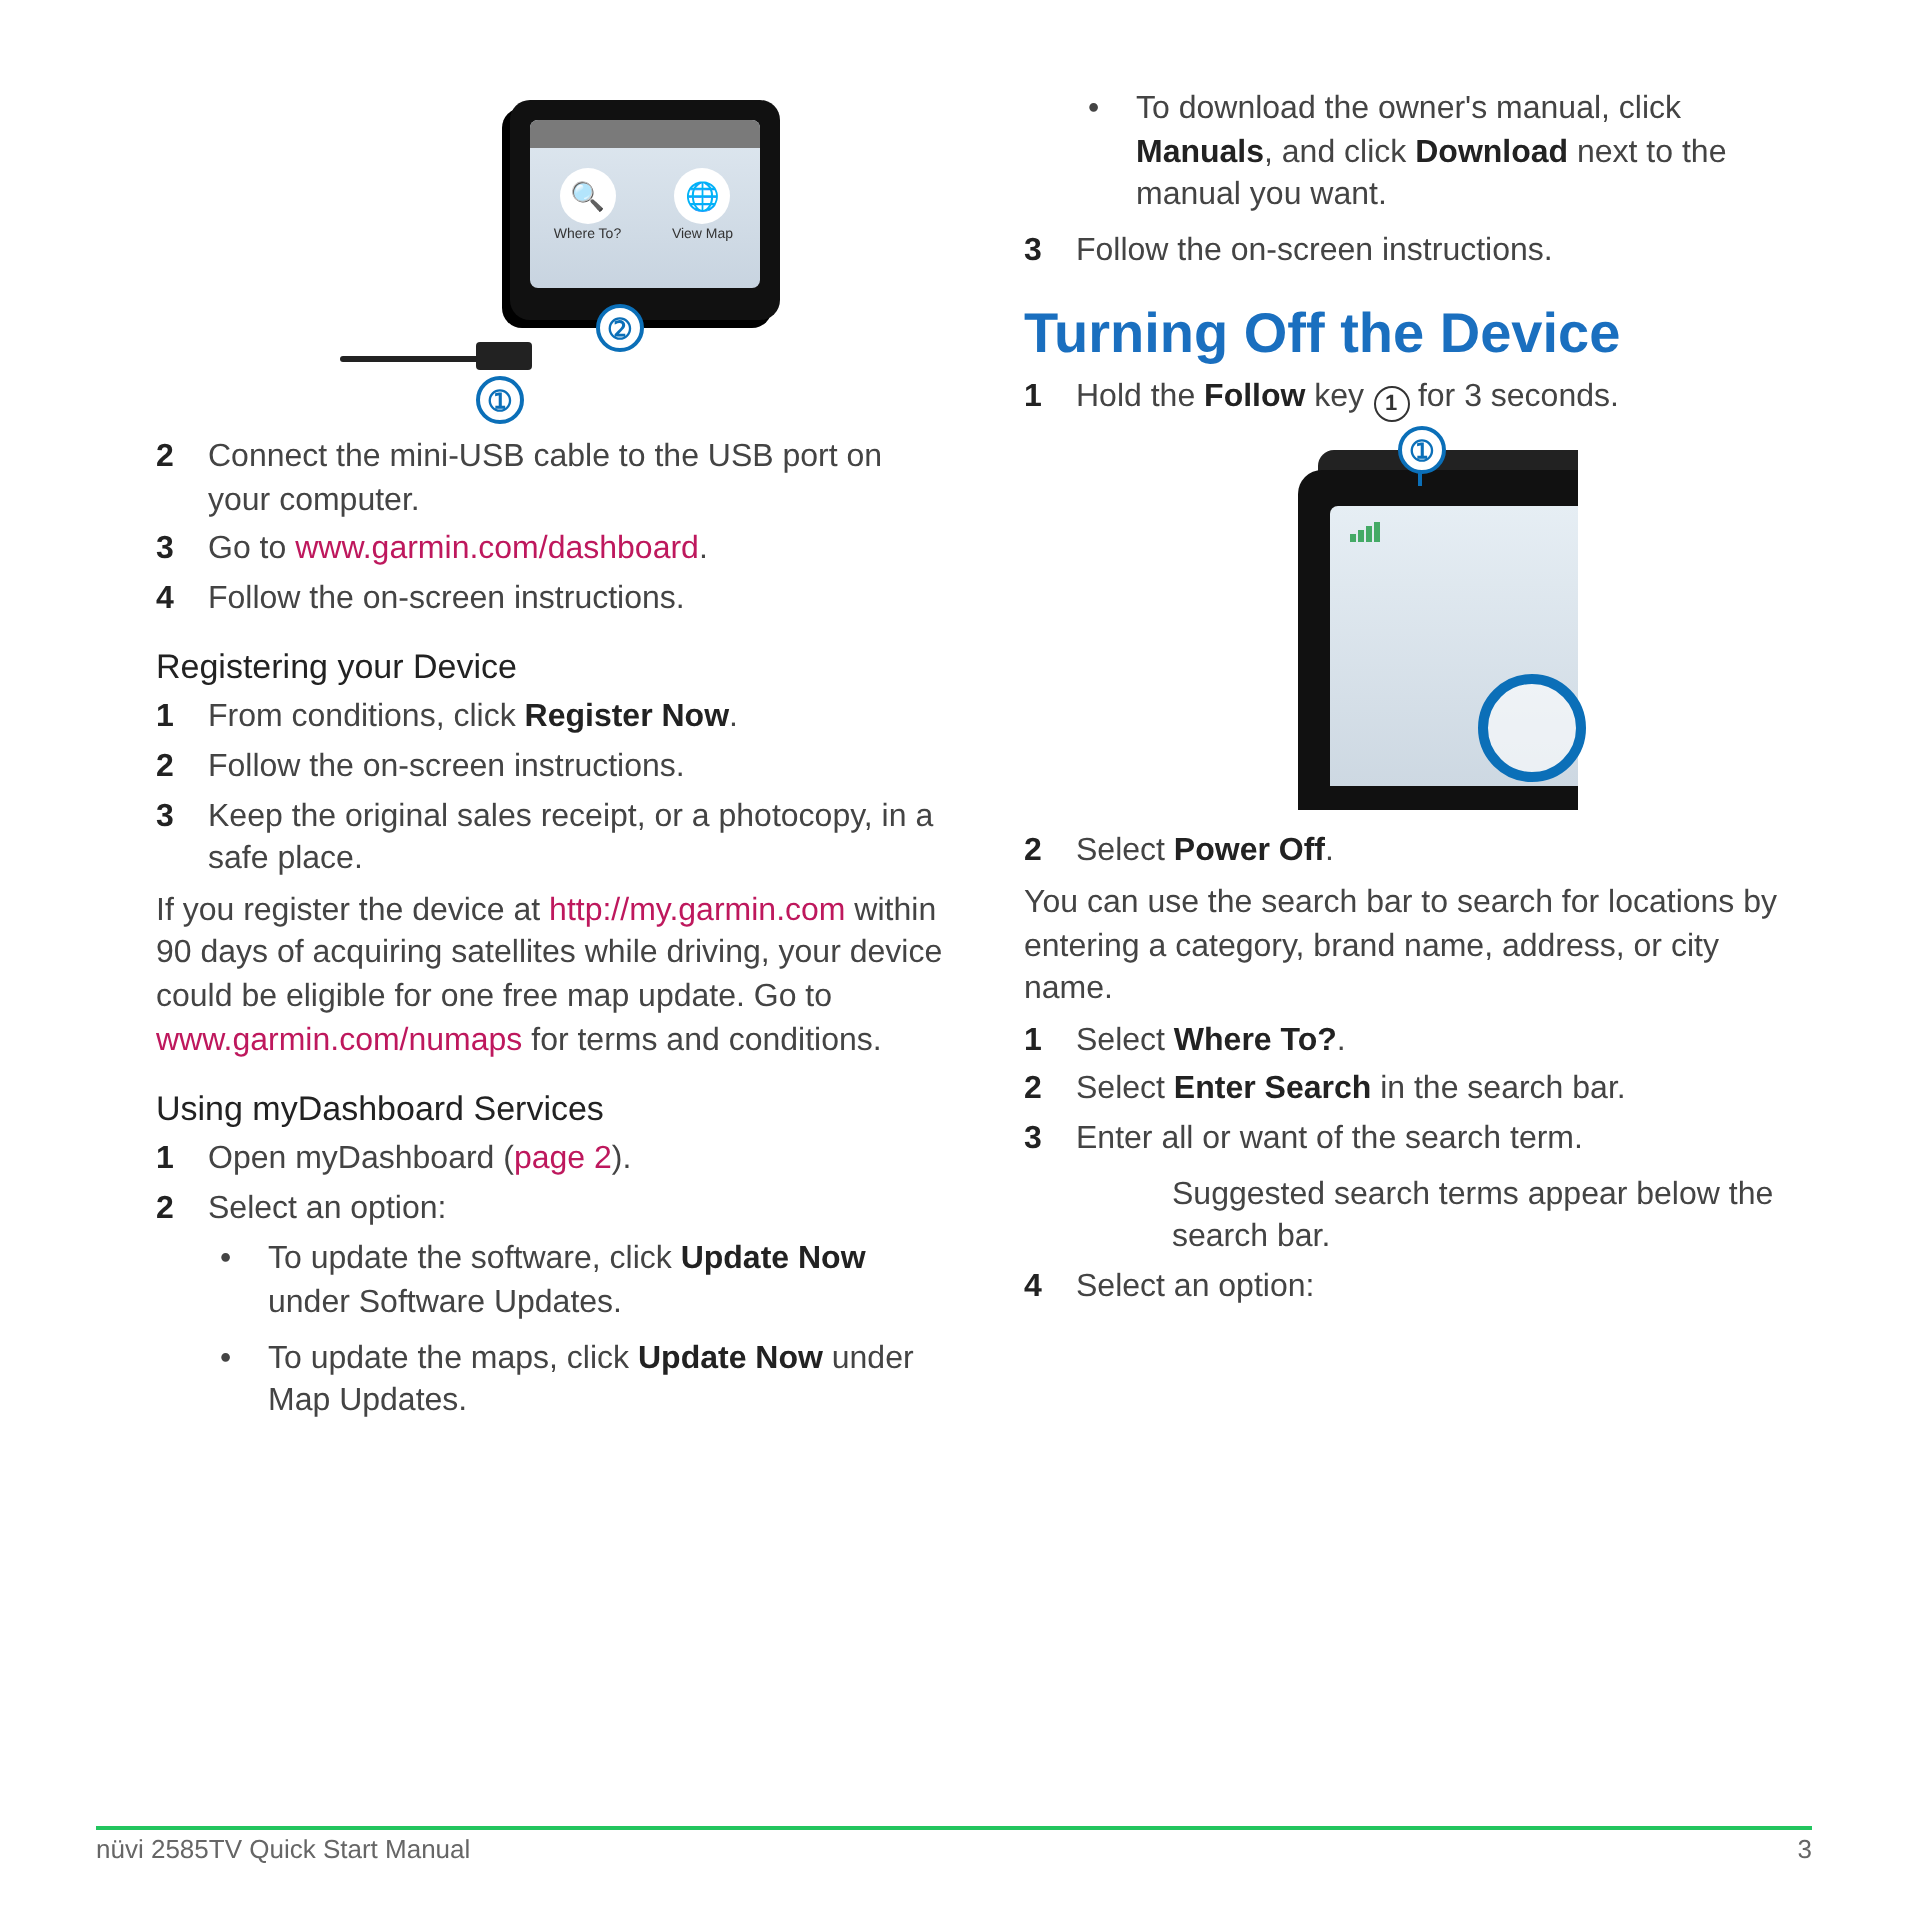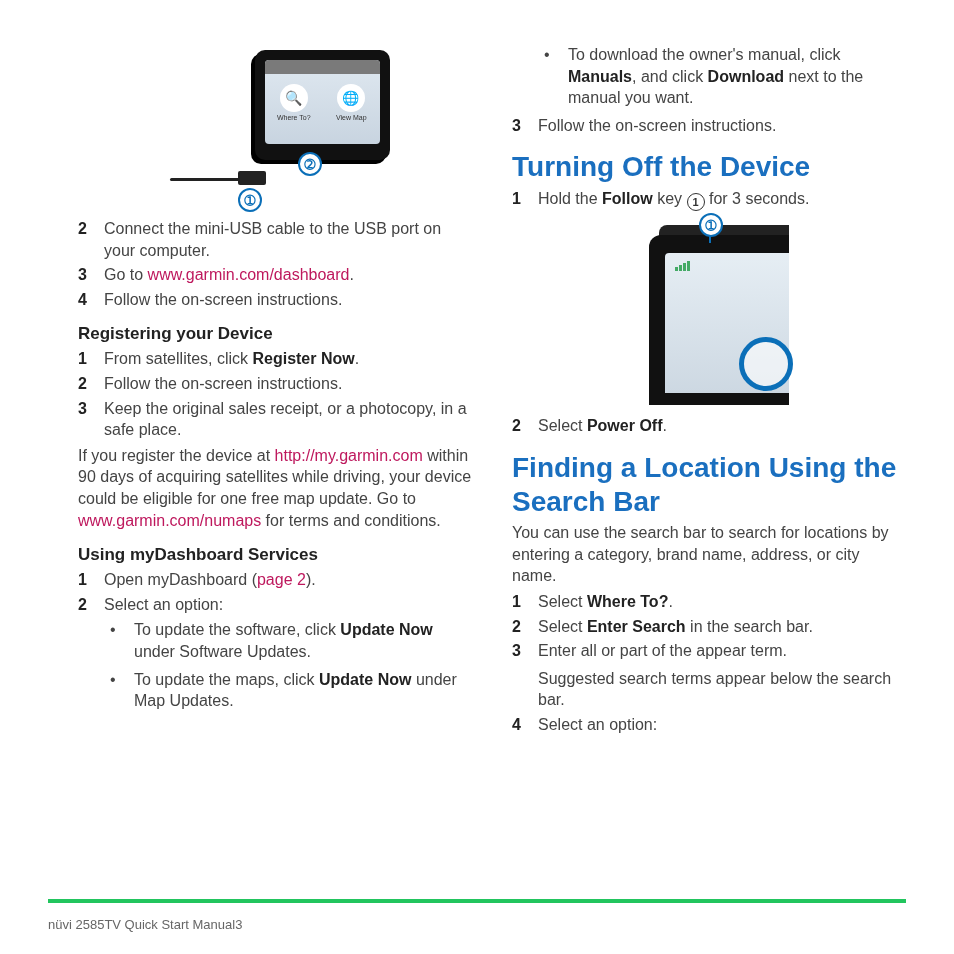--- a/index.html
+++ b/index.html
@@ -26,21 +26,21 @@
   h2 {
     color: #1a6fbf;
     font-size: 28px;
     font-weight: bold;
     margin: 14px 0 4px 0;
     line-height: 1.2;
   }
   h3 {
     color: #222;
     font-size: 17px;
-    font-weight: bold;
+    font-weight: normal;
     margin: 14px 0 4px 0;
   }
   ol {
     list-style: none;
     padding: 0;
     margin: 4px 0;
   }
   ol > li {
     display: flex;
     margin: 3px 0;
@@ -170,23 +170,24 @@
   .sigbars span{ width:3px; background:#4a6; display:inline-block;}
   .sb1{height:4px;} .sb2{height:6px;} .sb3{height:8px;} .sb4{height:10px;}
   .mag {
     position:absolute; left:110px; top:120px; width:56px; height:56px;
   }
   .mag .lens{ width:44px;height:44px;border:5px solid #0b6fb8;border-radius:30px;background:rgba(255,255,255,.6);}
   .footer {
     position: absolute;
     left: 48px; right: 48px;
     bottom: 22px;
-    border-top: 4px solid #22c55e;
-    padding-top: 14px;
-    display: flex;
+    border-top: 2px solid #22c55e;
+    padding-top: 2px;
+    display: flex;
+    justify-content: space-between;
     font-size: 13px;
     color: #666;
   }
 </style>
 </head>
 <body>
 
 <div class="page">
 
   <div class="col">
@@ -227,21 +228,21 @@
       <li>
           <span class="num">4</span>
           <span class="body">Follow the on-screen instructions.</span>
         </li>
     </ol>
 
     <h3>Registering your Device</h3>
     <ol>
       <li>
           <span class="num">1</span>
-          <span class="body"><span>From satellites, click </span><b>Register Now</b><span>.</span></span>
+          <span class="body"><span>From conditions, click </span><b>Register Now</b><span>.</span></span>
         </li>
       <li>
           <span class="num">2</span>
           <span class="body">Follow the on-screen instructions.</span>
         </li>
       <li>
           <span class="num">3</span>
           <span class="body">Keep the original sales receipt, or a photocopy, in a safe place.</span>
         </li>
     </ol>
@@ -314,36 +315,35 @@
       <div class="callout pw-callout">➀</div>
     </div>
 
     <ol>
       <li>
           <span class="num">2</span>
           <span class="body"><span>Select </span><b>Power Off</b><span>.</span></span>
         </li>
     </ol>
 
-    <h2>Finding a Location Using the Search Bar</h2>
     <div class="para">You can use the search bar to search for locations by entering a category, brand name, address, or city name.</div>
     <ol>
       <li>
           <span class="num">1</span>
           <span class="body"><span>Select </span><b>Where To?</b><span>.</span></span>
         </li>
       <li>
           <span class="num">2</span>
           <span class="body"><span>Select </span><b>Enter Search</b><span> in the search bar.</span></span>
         </li>
       <li>
           <span class="num">3</span>
           <span class="body">
-            <div>Enter all or part of the appear term.</div>
-            <div style="margin-top:6px;">Suggested search terms appear below the search bar.</div>
+            <div>Enter all or want of the search term.</div>
+            <div style="margin-top:6px;margin-left:48px;">Suggested search terms appear below the search bar.</div>
           </span>
         </li>
       <li>
           <span class="num">4</span>
           <span class="body">Select an option:</span>
         </li>
     </ol>
   </div>
 </div>
 

